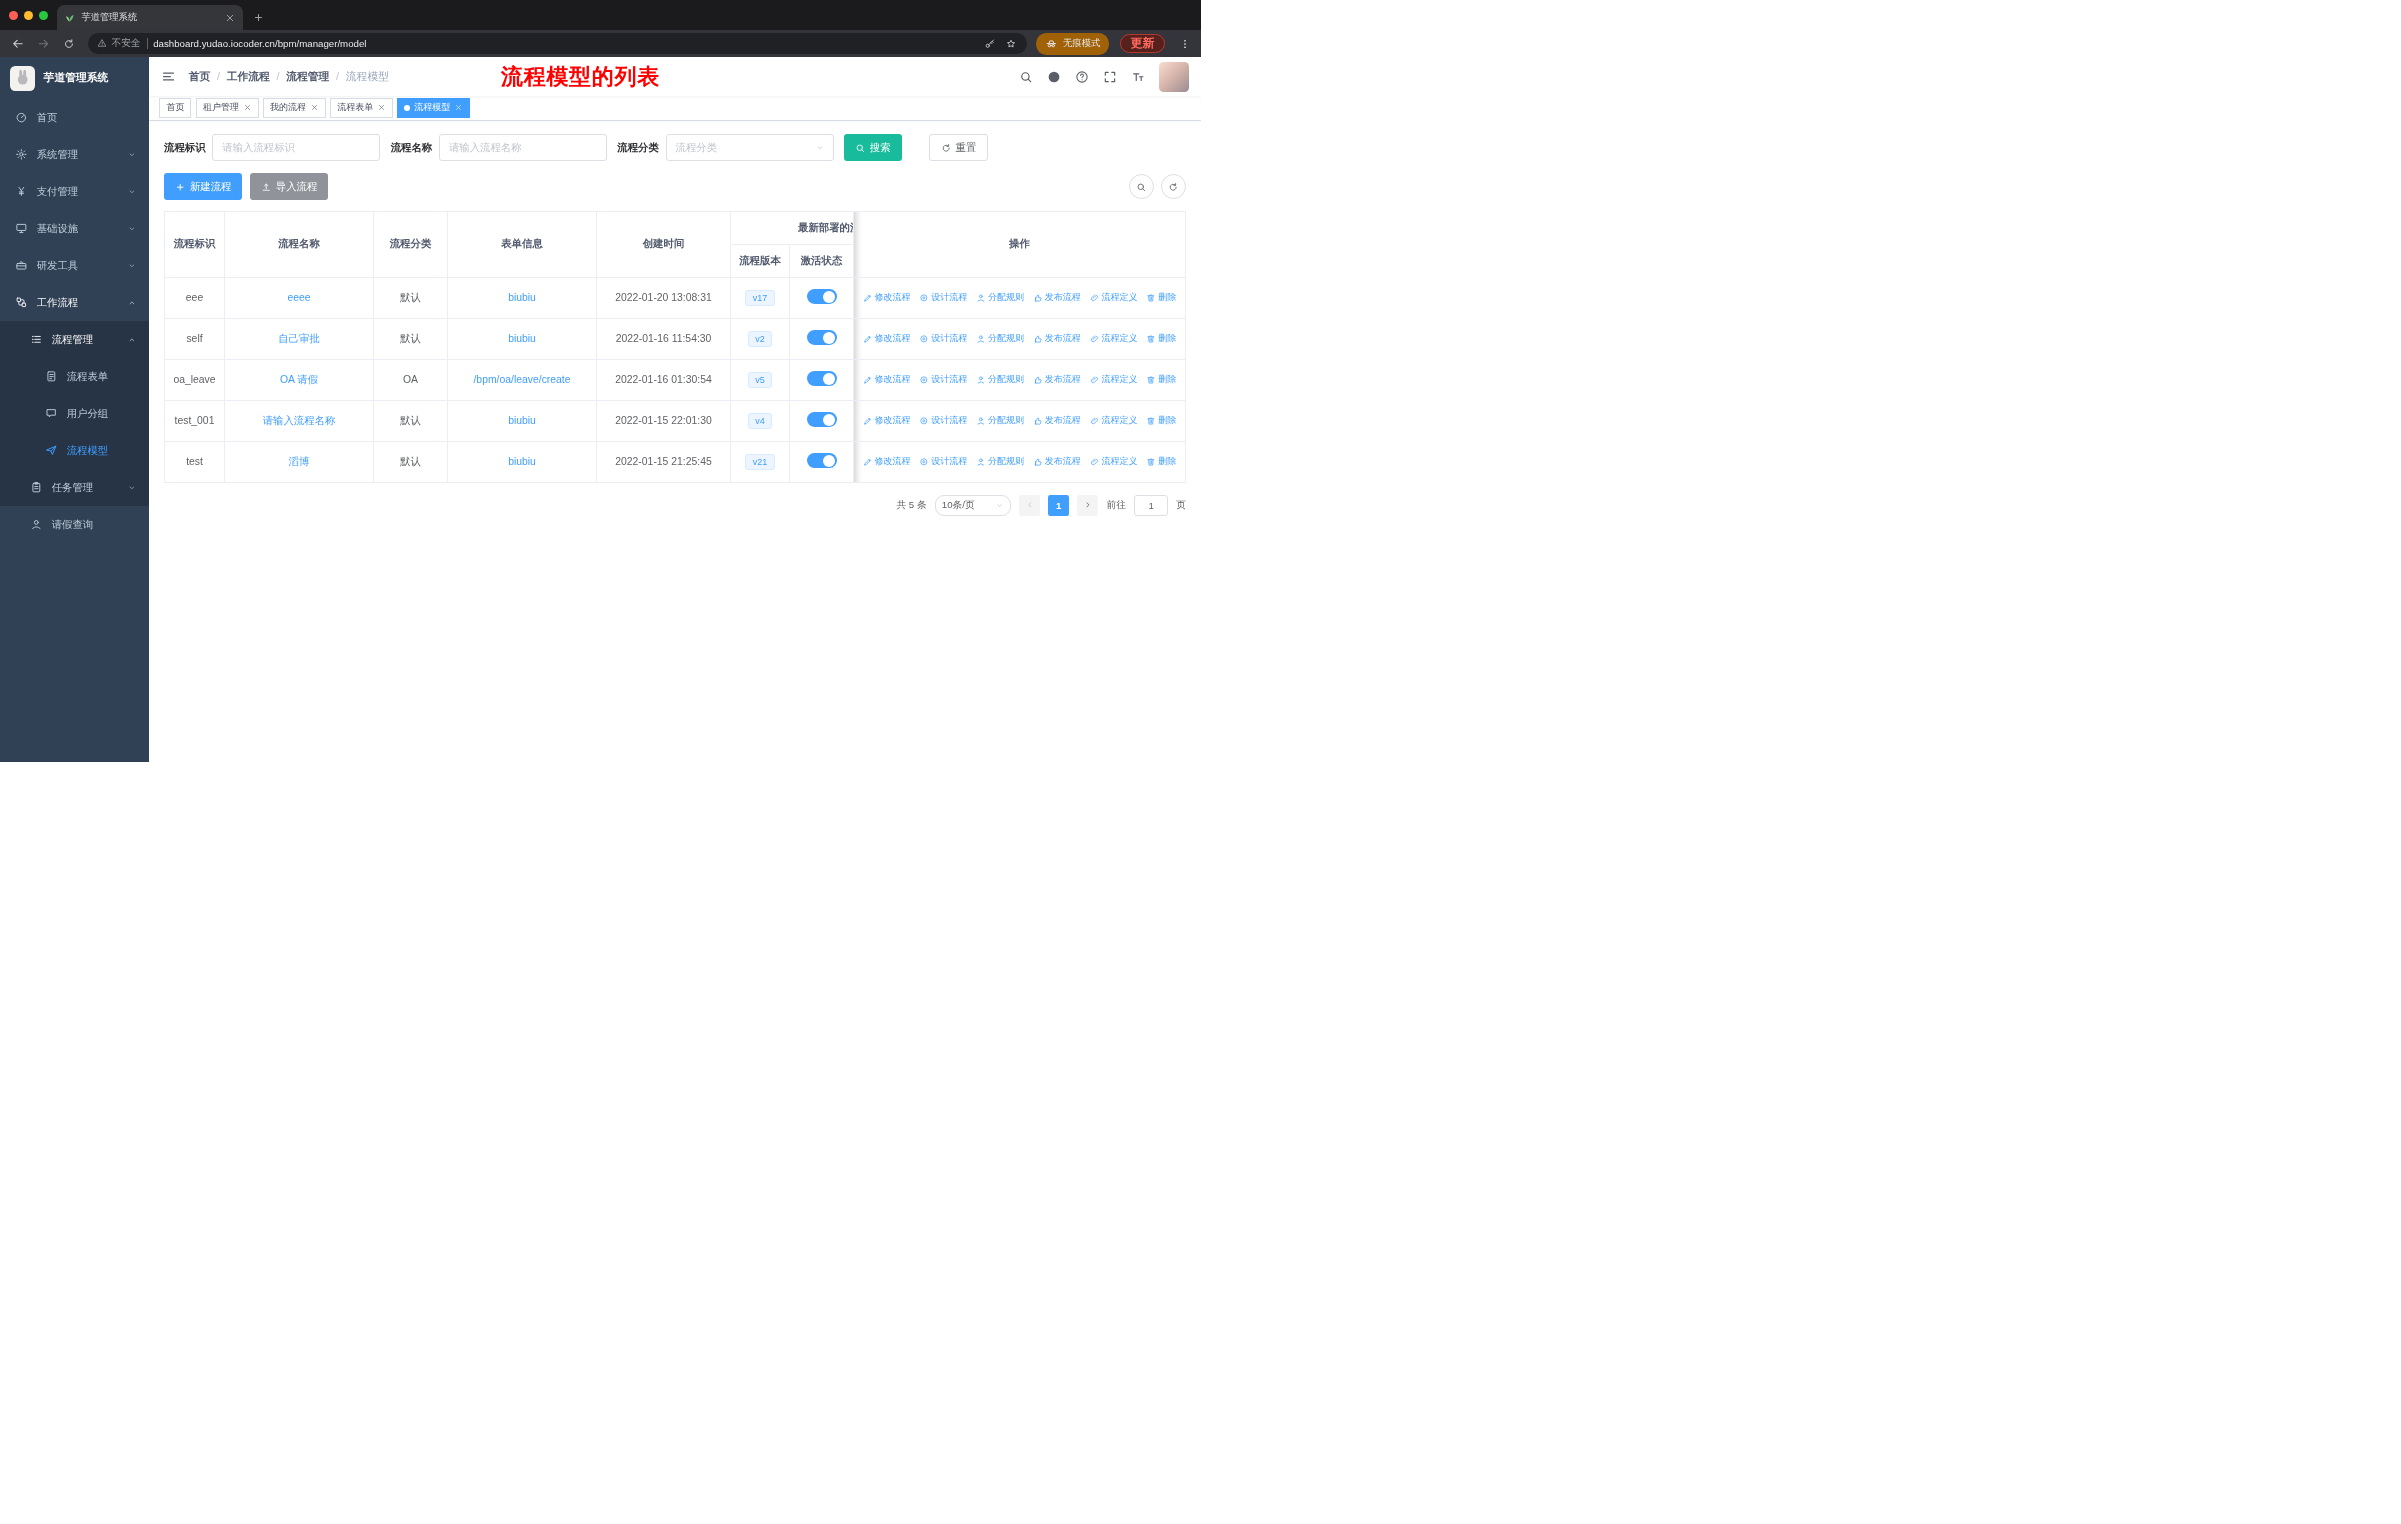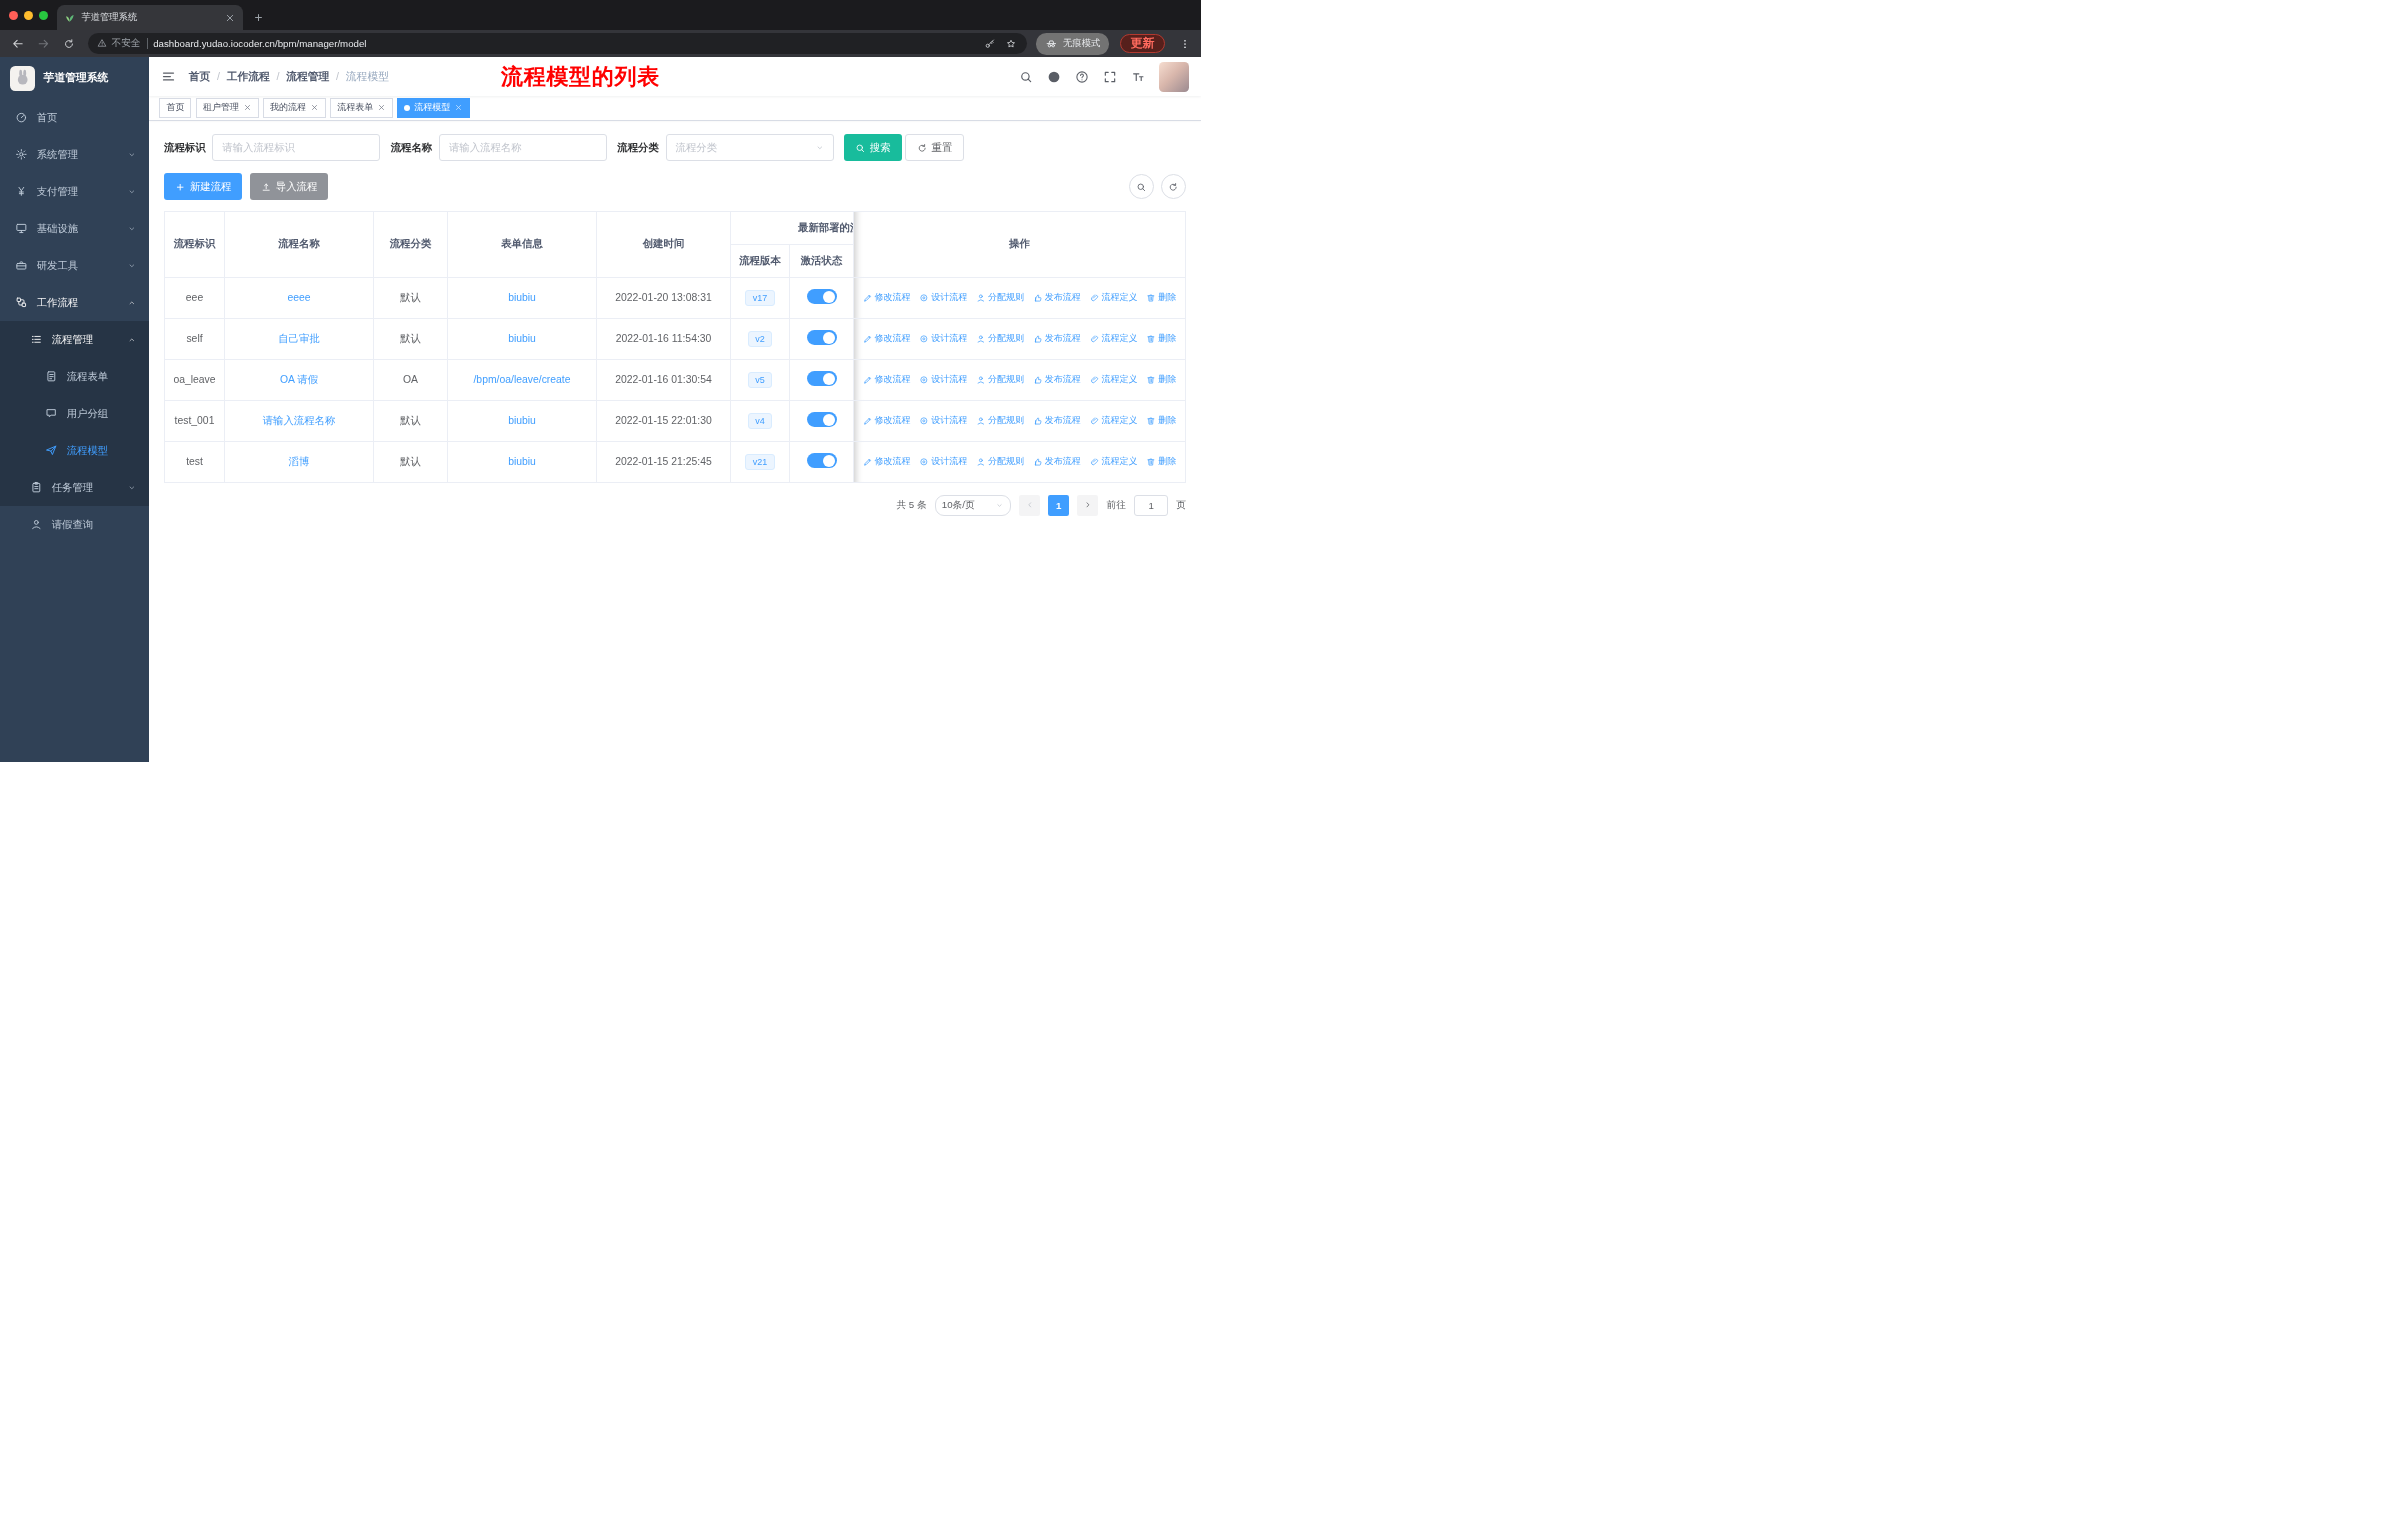--- a/index.html
+++ b/index.html
@@ -24,21 +24,21 @@
   .navbtn { width: 21px; height: 21px; border-radius: 50%; display: flex; align-items: center;
     justify-content: center; color: #cfd1d4; }
   .navbtn.dim { color: #707378; }
   .address { flex: 1; height: 21px; margin: 0 4.5px; background: #202124; border-radius: 10.4px;
     display: flex; align-items: center; gap: 6px; padding: 0 7.4px 0 9px; font-size: 9.7px; }
   .sec { display: flex; align-items: center; gap: 3.7px; color: #9aa0a6; }
   .addr-div { width: 0.7px; height: 10.4px; background: #5f6368; }
   .url { color: #e8eaed; }
   .addr-right { margin-left: auto; display: flex; align-items: center; gap: 9px; color: #c7cacd; padding-right: 3px; }
   .incog { display: flex; align-items: center; gap: 5.2px; height: 22px; padding: 0 9px;
-    border-radius: 10.4px; background: #737373; color: #e8eaed; font-size: 9.3px; text-align: center; }
+    border-radius: 10.4px; background: #a16207; color: #e8eaed; font-size: 9.3px; text-align: center; }
   .update { height: 18.6px; margin: 0 6px; padding: 0 9.7px; border-radius: 9.7px; background: #56201c;
     border: 1.1px solid #b3392f; color: #ff6a5e; font-weight: 700; font-size: 12px;
     display: flex; align-items: flex-end; }
   .dotsbtn { width: 18px; height: 21px; color: #e8eaed; display: flex; align-items: center; justify-content: center; }
 
   
   .app { display: flex; height: 706px; }
 
   
   .sidebar { width: 149px; flex-shrink: 0; background: #304156; color: #bfcbd9; overflow: hidden; }
@@ -92,21 +92,21 @@
   .f-input::placeholder { color: #c0c4cc; }
   .f-select { width: 168px; height: 27px; border: 0.7px solid #dcdfe6; border-radius: 3px;
     padding: 0 7.4px 0 9px; font-size: 10.4px; display: flex; align-items: center;
     justify-content: space-between; background: #fff; cursor: pointer; }
   .f-select .ph { color: #c0c4cc; }
   .f-select .chevicon { width: 9.7px; height: 9.7px; color: #c0c4cc; }
   .btn { height: 27px; border-radius: 3px; border: none; font-size: 10.4px; display: inline-flex;
     align-items: center; gap: 4.5px; padding: 0 11px; cursor: pointer;
     font-family: "Liberation Sans", "DejaVu Sans", sans-serif; }
   .btn .bi { width: 10.4px; height: 10.4px; }
-  .btn-search { background: #18bc9c; color: #fff; margin-right: 3px; }
+  .btn-search { background: #18bc9c; color: #fff; margin-right: 27px; }
   .btn-reset { background: #fff; border: 0.7px solid #dcdfe6; color: #606266; }
   .btn-create { background: #409eff; color: #fff; margin-right: 7.4px; }
   .btn-import { background: #909399; color: #fff; }
   .toolbar-row { display: flex; align-items: center; margin-bottom: 10.4px; }
   .right-tools { margin-left: auto; display: flex; gap: 7.4px; }
   .circle-btn { width: 25px; height: 25px; border-radius: 50%; border: 0.7px solid #dcdfe6;
     background: #fff; color: #5a5e66; display: flex; align-items: center; justify-content: center; cursor: pointer; }
   .circle-btn svg { width: 10.4px; height: 10.4px; }
 
   

